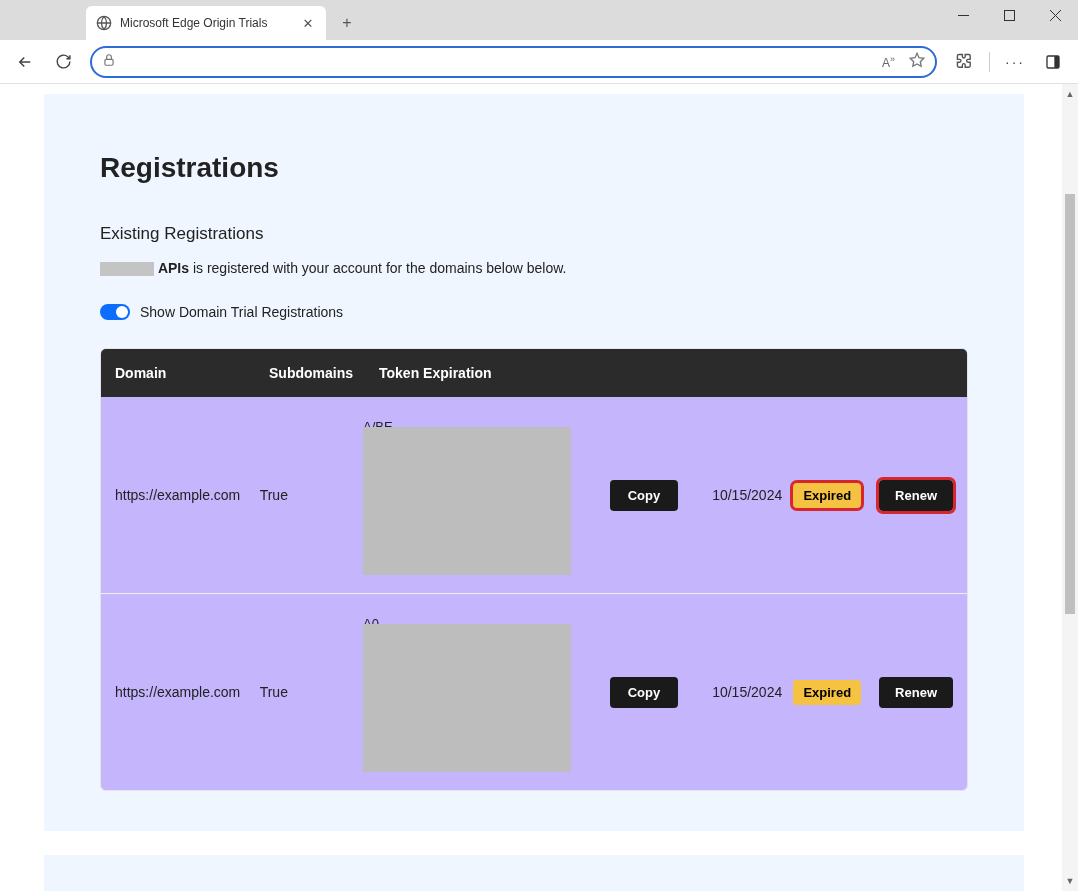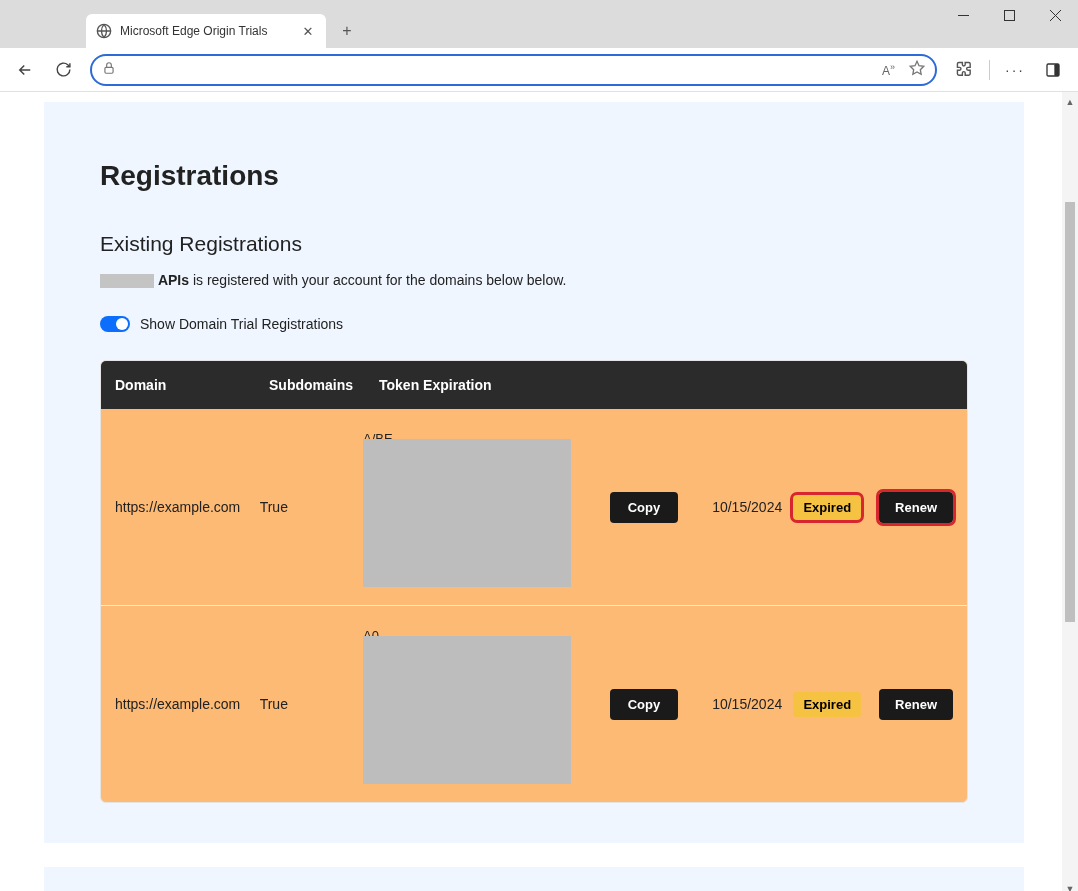--- a/index.html
+++ b/index.html
@@ -1,19 +1,19 @@
 <!DOCTYPE html>
 <html><head>
   <meta charset="utf-8">
   <style>
     * { margin: 0; padding: 0; box-sizing: border-box; font-family: "Segoe UI", -apple-system, sans-serif; }
     body { width: 1078px; height: 891px; background: #fff; overflow: hidden; position: relative; }
     
     
-    .titlebar { height: 48px; background: #dcdcdc; display: flex; align-items: flex-end; position: relative; }
+    .titlebar { height: 40px; background: #dcdcdc; display: flex; align-items: flex-end; position: relative; }
     .tab { margin-left: 86px; height: 34px; background: #fff; border-radius: 6px 6px 0 0; display: flex; align-items: center; padding: 0 10px; min-width: 240px; gap: 8px; }
     .tab-icon { width: 16px; height: 16px; display: flex; align-items: center; justify-content: center; }
     .tab-title { font-size: 12px; color: #333; flex: 1; }
     .tab-close { width: 16px; height: 16px; display: flex; align-items: center; justify-content: center; cursor: pointer; font-size: 13px; color: #555; }
     .newtab { width: 30px; height: 30px; display: flex; align-items: center; justify-content: center; margin-left: 6px; margin-bottom: 2px; cursor: pointer; color: #555; font-size: 16px; }
     .window-controls { position: absolute; right: 0; top: 0; height: 100%; display: flex; }
     .win-btn { width: 46px; height: 30px; display: flex; align-items: center; justify-content: center; cursor: pointer; }
     
     
     .toolbar { height: 44px; background: #fff; border-bottom: 1px solid #e0e0e0; display: flex; align-items: center; padding: 0 8px; gap: 4px; }
@@ -28,31 +28,31 @@
     .scrollbar-track { width: 16px; background: #f4f4f4; height: 100%; position: relative; }
     .scrollbar-thumb { width: 10px; background: #bfbfbf; border-radius: 0; position: absolute; top: 110px; height: 420px; left: 3px; }
     .scrollbar-arrow { position: absolute; left: 0; width: 16px; height: 16px; display: flex; align-items: center; justify-content: center; font-size: 9px; color: #666; }
     .scrollbar-arrow.up { top: 2px; }
     .scrollbar-arrow.down { bottom: 2px; }
     
     .card { background: #f0f6ff; border-radius: 0; margin: 0 10px 24px 36px; padding: 58px 56px 40px; }
     .card.next { margin-top: 24px; padding-top: 50px; padding-bottom: 80px; }
     
     h1 { font-size: 28px; font-weight: 600; color: #222; margin-bottom: 40px; }
-    h2 { font-size: 21px; font-weight: 400; color: #222; margin-bottom: 16px; }
+    h2 { font-size: 17px; font-weight: 400; color: #222; margin-bottom: 16px; }
     .desc { font-size: 14px; color: #222; margin-bottom: 28px; }
     .desc .redact { display: inline-block; width: 54px; height: 14px; background: #c4c4c4; vertical-align: middle; }
     .desc b { font-weight: 600; }
     
     .toggle-row { display: flex; align-items: center; gap: 10px; margin-bottom: 28px; }
     .toggle { width: 30px; height: 16px; background: #0d6efd; border-radius: 8px; position: relative; cursor: pointer; }
     .toggle::after { content: ''; width: 12px; height: 12px; background: #fff; border-radius: 50%; position: absolute; right: 2px; top: 2px; }
     .toggle-label { font-size: 14px; color: #222; }
     
-    .regs-table { width: 100%; background: #fdba74; border-radius: 6px; overflow: hidden; border: 1px solid #e4e4e4; }
+    .regs-table { width: 100%; background: #c4b5fd; border-radius: 6px; overflow: hidden; border: 1px solid #e4e4e4; }
     .thead { background: #2b2b2b; color: #fff; display: flex; padding: 16px 14px; font-size: 14px; font-weight: 600; }
     .col-domain { width: 154px; }
     .col-sub { width: 110px; }
     .col-token { width: 356px; }
     .col-exp { flex: 1; }
     
     .trow { display: flex; align-items: center; padding: 20px 14px; border-bottom: 1px solid #eee; font-size: 14px; color: #222; justify-content: flex-end; }
     .trow:last-child { border-bottom: none; }
     .token-cell { width: 220px; position: relative; }
     .token-text { font-size: 13px; line-height: 1.5; word-break: break-all; }

